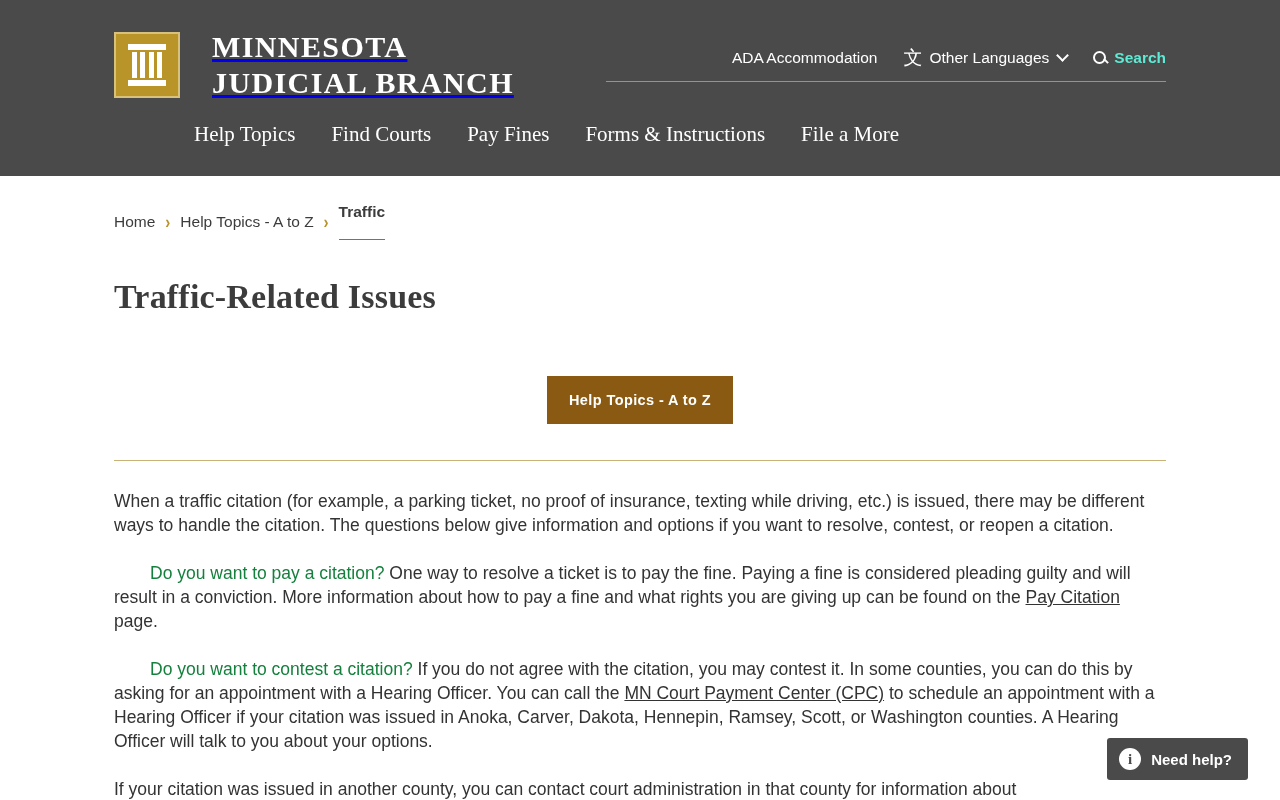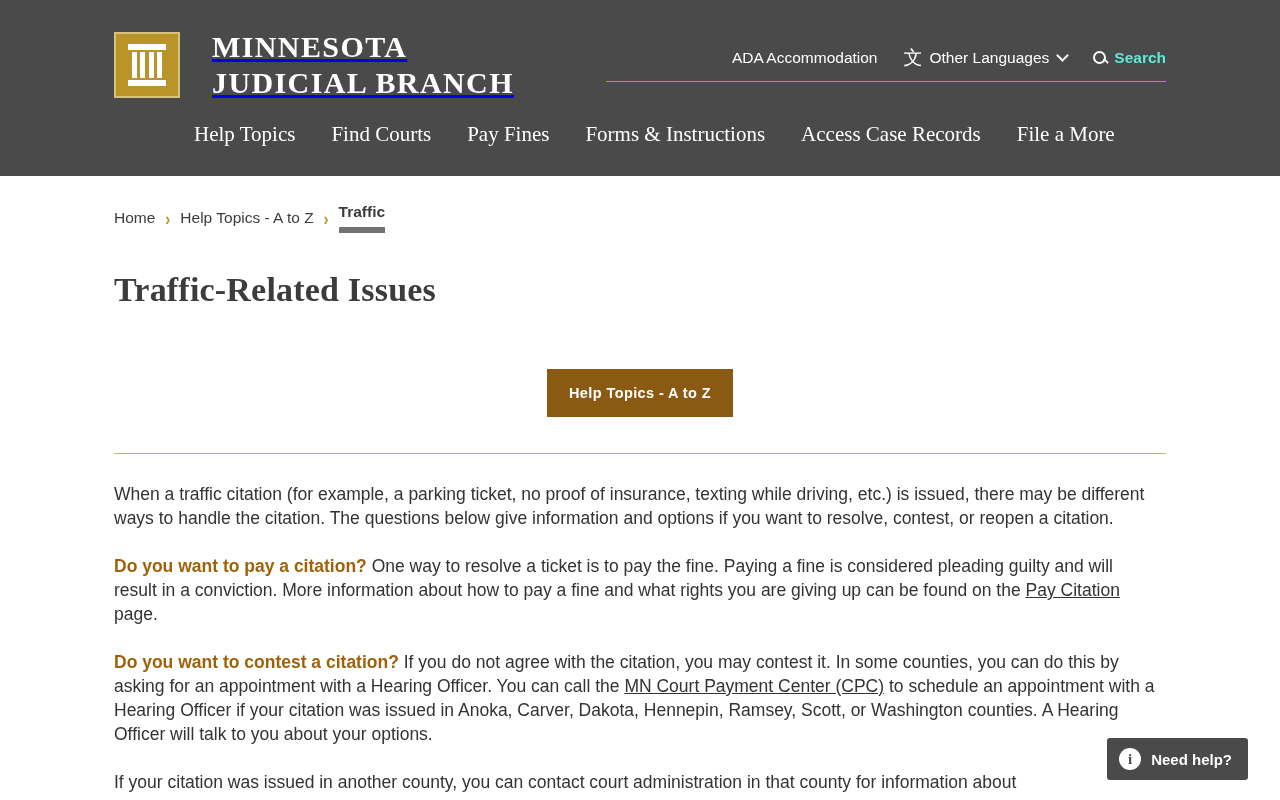--- a/index.html
+++ b/index.html
@@ -177,22 +177,22 @@
     text-decoration: none;
   }
   .breadcrumb .sep {
     color: #b99429;
     font-size: 15px;
     font-weight: 700;
     transform: scaleY(1.25);
   }
   .breadcrumb .current {
     font-weight: 700;
-    border-bottom: 6px solid #737373;
-    padding-bottom: 6px;
+    border-bottom: 1px solid #737373;
+    padding-bottom: 18px;
   }
   h1.page-title {
     font-family: "Liberation Serif", serif;
     font-size: 34px;
     font-weight: 700;
     color: #3c3c3c;
     margin: 38px 0 0 0;
     letter-spacing: 0.2px;
   }
   .cta-wrap {
@@ -216,21 +216,21 @@
     margin: 36px 0 0 0;
   }
   .body-copy {
     margin-top: 28px;
     font-size: 17.5px;
     line-height: 24px;
     color: #333333;
     width: 1045px;
   }
   .body-copy p { margin: 0 0 24px 0; }
-  .body-copy b { font-weight: 700; color: #a16207; }
+  .body-copy b { font-weight: 400; color: #15803d; margin-left: 36px; }
   .body-copy a {
     color: #333333;
     text-decoration: underline;
   }
 
   
   .help-widget {
     position: fixed;
     right: 32px;
     bottom: 20px;
@@ -293,21 +293,20 @@
         <span class="mag"></span>
         <span>Search</span>
       </div>
     </div>
 
     <nav class="main-nav">
       <a href="#">Help Topics</a>
       <a href="#">Find Courts</a>
       <a href="#">Pay Fines</a>
       <a href="#">Forms &amp; Instructions</a>
-      <a href="#">Access Case Records</a>
       <a href="#">File a More</a>
     </nav>
 
   </div>
 </header>
 
 <main class="content">
 
   <div class="breadcrumb">
     <a href="#">Home</a>

